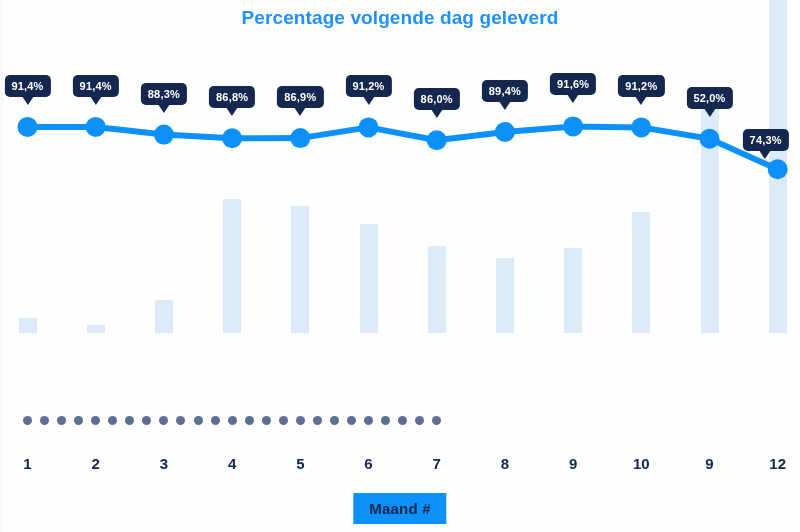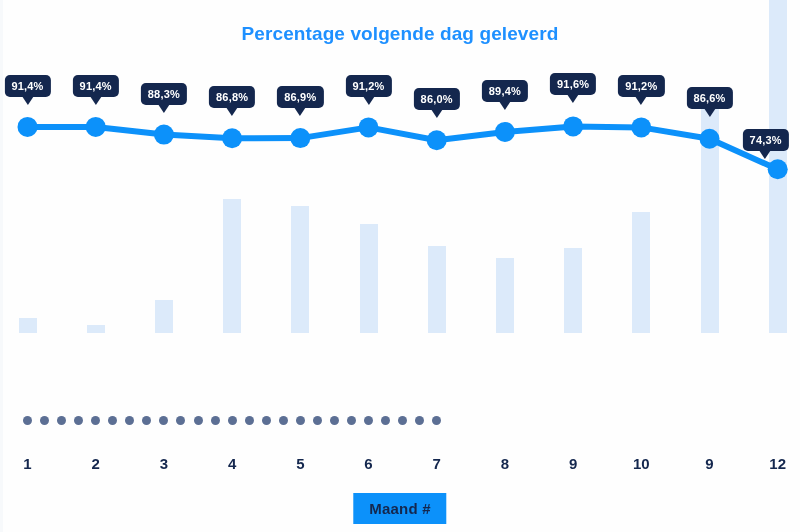--- a/index.html
+++ b/index.html
@@ -18,21 +18,21 @@
   #chart-root {
     position: relative;
     width: 800px;
     height: 532px;
     background: #fefefe;
   }
 
   
   .chart-title {
     position: absolute;
-    top: 16px;
+    top: 0px;
     left: 0;
     width: 800px;
     text-align: center;
     color: #1e90ff;
     font-size: 19px;
     font-weight: 700;
     line-height: 24px;
     padding-top: 6px;
     letter-spacing: 0.1px;
   }
@@ -225,21 +225,21 @@
         <div class="callout" style="left: 27.5px; top: 74.928px;">91,4%</div>
         <div class="callout" style="left: 95.7px; top: 74.928px;">91,4%</div>
         <div class="callout" style="left: 163.9px; top: 82.616px;">88,3%</div>
         <div class="callout" style="left: 232.1px; top: 86.336px;">86,8%</div>
         <div class="callout" style="left: 300.3px; top: 86.088px;">86,9%</div>
         <div class="callout" style="left: 368.5px; top: 75.424px;">91,2%</div>
         <div class="callout" style="left: 436.7px; top: 88.32px;">86,0%</div>
         <div class="callout" style="left: 504.9px; top: 79.888px;">89,4%</div>
         <div class="callout" style="left: 573.1px; top: 73px;">91,6%</div>
         <div class="callout" style="left: 641.3px; top: 75.424px;">91,2%</div>
-        <div class="callout" style="left: 709.5px; top: 86.832px;">86,6%</div>
+        <div class="callout" style="left: 709.5px; top: 86.832px;">52,0%</div>
         <div class="callout tail-left" style="left: 765.7px; top: 129.336px;">74,3%</div>
       </div>
   </div>
 
   <div id="xticks-layer">
       <div class="x-tick" style="left: 27.5px;">1</div>
       <div class="x-tick" style="left: 95.7px;">2</div>
       <div class="x-tick" style="left: 163.9px;">3</div>
       <div class="x-tick" style="left: 232.1px;">4</div>
       <div class="x-tick" style="left: 300.3px;">5</div>

